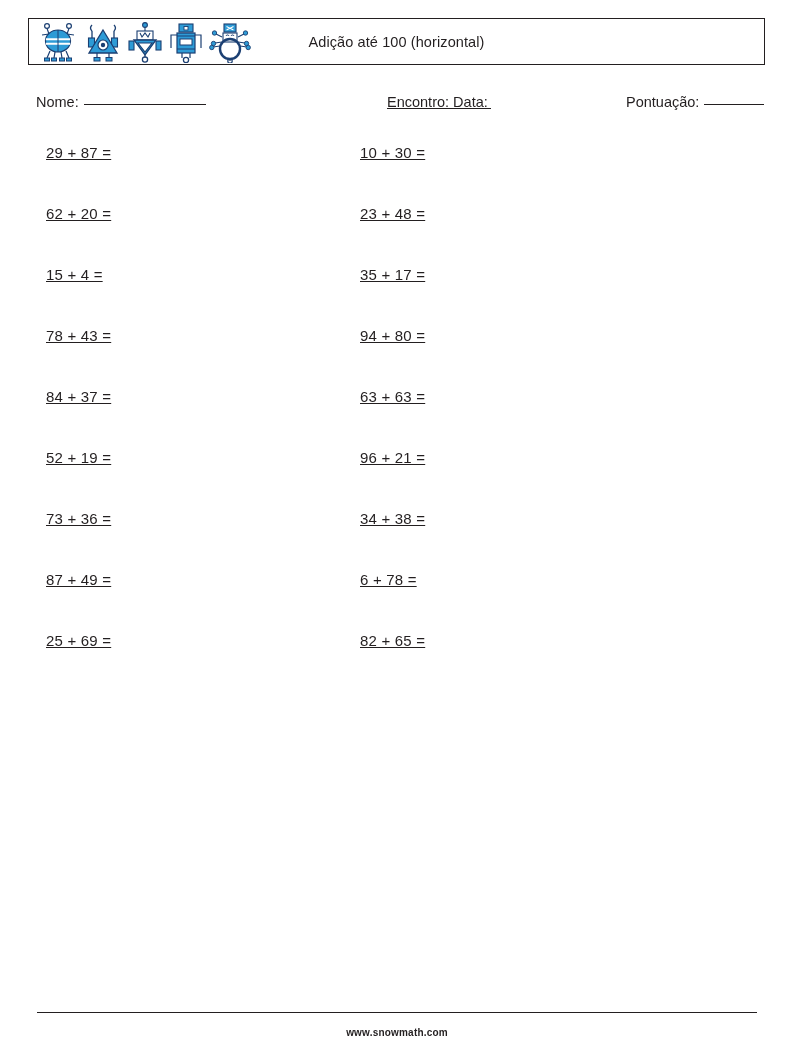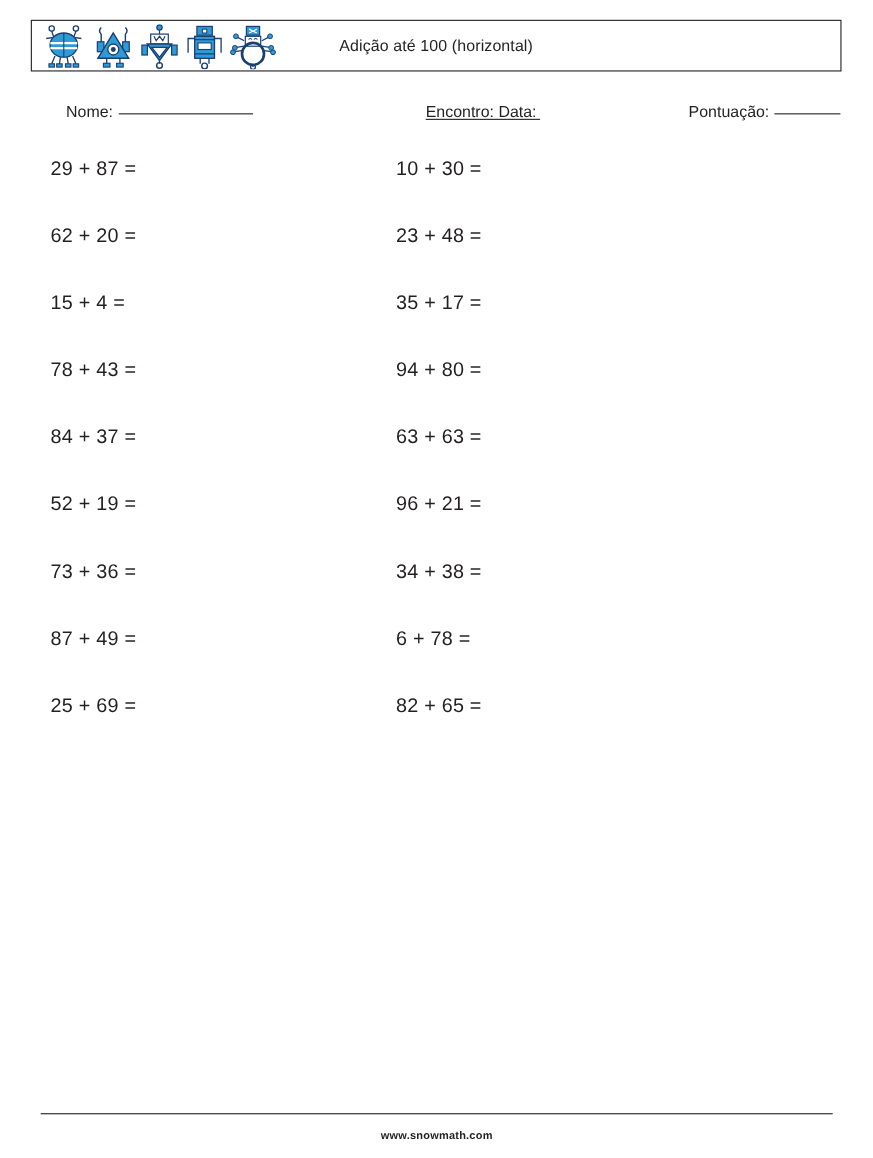--- a/index.html
+++ b/index.html
@@ -61,21 +61,21 @@
     height: 22px;
     font-size: 14.5px;
     color: #231f20;
   }
   .info-field {
     position: absolute;
     white-space: nowrap;
     display: flex;
     align-items: baseline;
   }
-  .field-name  { left: 0px; margin-left: 24px; }
+  .field-name  { left: 0px; }
   .field-date  { left: 346px; flex-direction: column; }
   .field-score { left: 590px; }
 
   .rule {
     display: inline-block;
     border-bottom: 1.4px solid #231f20;
     height: 0;
     margin-left: 5px;
     position: relative;
     top: -2px;
@@ -91,25 +91,26 @@
     top: 140px;
     width: 794px;
   }
   .prob-row {
     position: relative;
     height: 61px;
   }
   .prob-cell {
     position: absolute;
     top: 0;
-    font-size: 18px;
+    font-size: 15px;
     color: #231f20;
     white-space: nowrap;
     line-height: 26px;
     letter-spacing: 0.2px;
+    text-decoration: underline;
   }
   .col-left  { left: 46px; }
   .col-right { left: 360px; }
 
   
   .footer-rule {
     position: absolute;
     left: 37px;
     top: 1012px;
     width: 720px;

